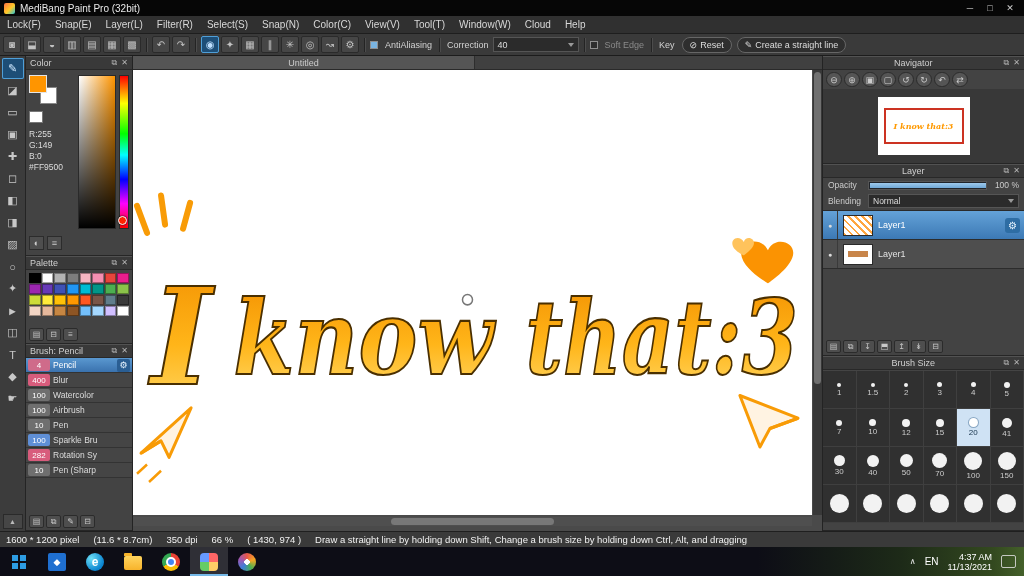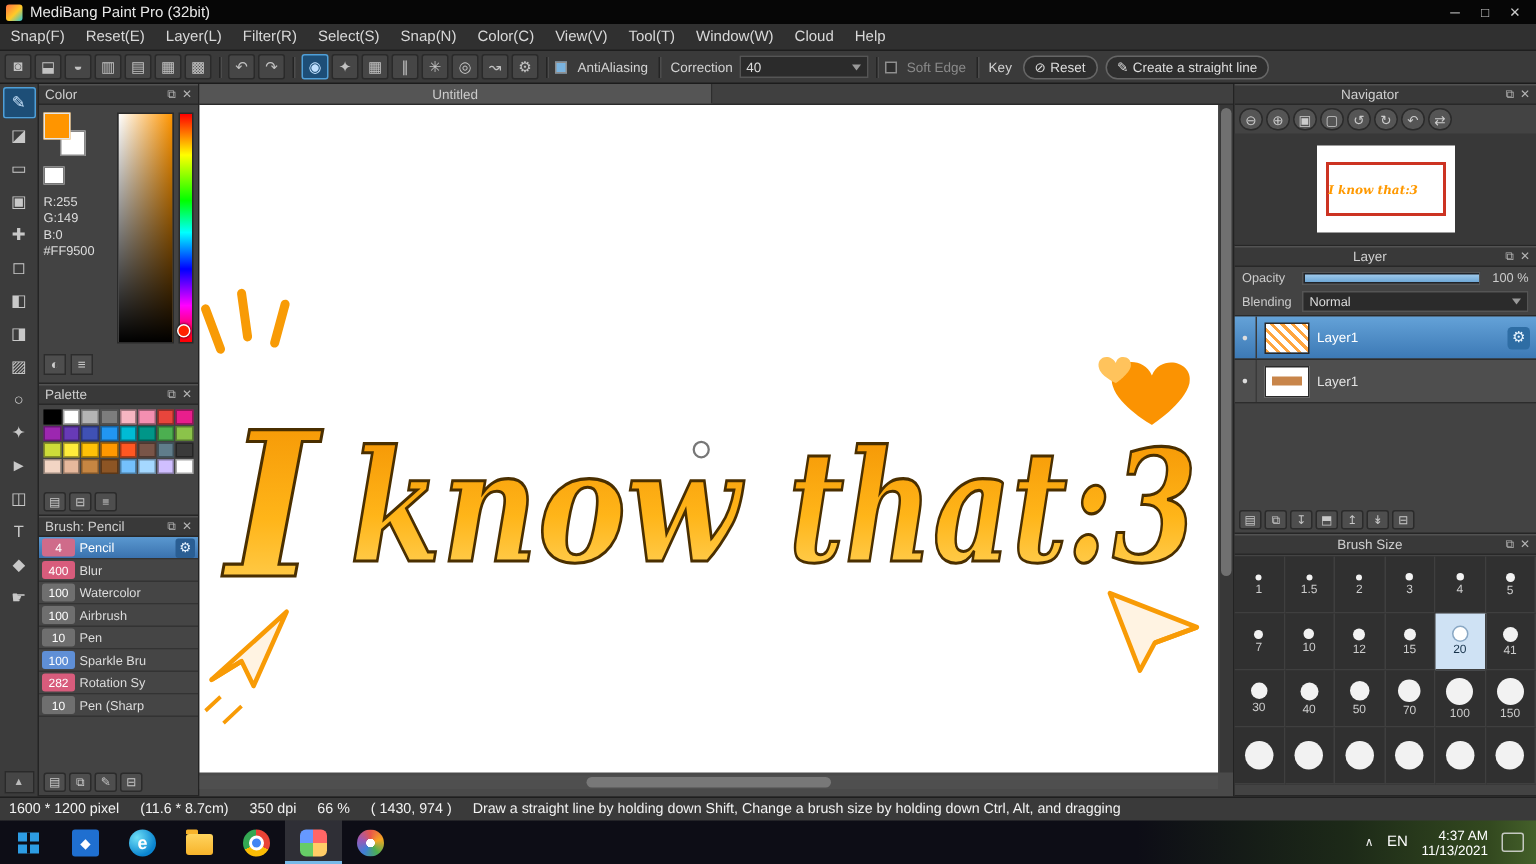--- a/index.html
+++ b/index.html
@@ -76,21 +76,21 @@
 .vscroll{position:absolute;top:0;right:0;bottom:16px;width:9px;background:#383838}
 .vscroll .handle{position:absolute;left:1px;right:1px;top:2px;height:70%;background:#707070;border-radius:4px}
 .hscroll{position:absolute;left:0;right:10px;bottom:5px;height:9px;background:#4f4f4f}
 .hscroll .handle{position:absolute;top:1px;bottom:1px;left:38%;width:24%;background:#787878;border-radius:4px}
 
 .navigator{flex:0 0 108px}
 .navbtns{display:flex;gap:2px;padding:2px 3px}
 .navbtn{width:16px;height:15px;border-radius:8px;background:#555;border:1px solid #2b2b2b;color:#ccc;font-size:9px;display:flex;align-items:center;justify-content:center}
 .navthumb-zone{flex:1;background:#383838;display:flex;align-items:center;justify-content:center}
 .navthumb{width:92px;height:58px;background:#fff;display:flex;align-items:center;justify-content:center}
-.navthumb-inner{width:80px;height:36px;border:2px solid #cc3322;display:flex;align-items:center;justify-content:flex-start}
+.navthumb-inner{width:80px;height:36px;border:2px solid #cc3322;display:flex;align-items:center;justify-content:center}
 .navthumb-text{font-family:"DejaVu Serif",serif;font-style:italic;font-weight:bold;font-size:8px;color:#f90;white-space:nowrap}
 
 .layerpanel{flex:0 0 192px}
 .lrow{display:flex;align-items:center;gap:4px;padding:2px 5px;font-size:8.5px;color:#ccc}
 .lrow .lab{width:36px;flex:0 0 36px}
 .slider{flex:1;height:9px;background:#20242a;border:1px solid #555;position:relative}
 .slider .fill{position:absolute;top:1px;bottom:1px;left:1px;width:99%;background:linear-gradient(#9ec9ec,#6fa8d6)}
 .lval{width:28px;text-align:right}
 .lselect{flex:1;height:14px;background:#2b2b2b;border:1px solid #555;display:flex;align-items:center;padding:0 4px;color:#ddd}
 .checks{display:flex;gap:7px;padding:2px 5px 3px;font-size:8px;color:#ccc;align-items:center}
@@ -150,22 +150,22 @@
     <span class="app-icon"></span>
     <span>MediBang Paint Pro (32bit)</span>
     <div class="win-controls">
       <span class="win-btn">─</span>
       <span class="win-btn">□</span>
       <span class="win-btn">✕</span>
     </div>
   </div>
 
   <div class="menubar">
-    <span class="menu-item">Snap(F)</span>
-    <span class="menu-item">Reset(E)</span>
+    <span class="menu-item">Lock(F)</span>
+    <span class="menu-item">Snap(E)</span>
     <span class="menu-item">Layer(L)</span>
     <span class="menu-item">Filter(R)</span>
     <span class="menu-item">Select(S)</span>
     <span class="menu-item">Snap(N)</span>
     <span class="menu-item">Color(C)</span>
     <span class="menu-item">View(V)</span>
     <span class="menu-item">Tool(T)</span>
     <span class="menu-item">Window(W)</span>
     <span class="menu-item">Cloud</span>
     <span class="menu-item">Help</span>

